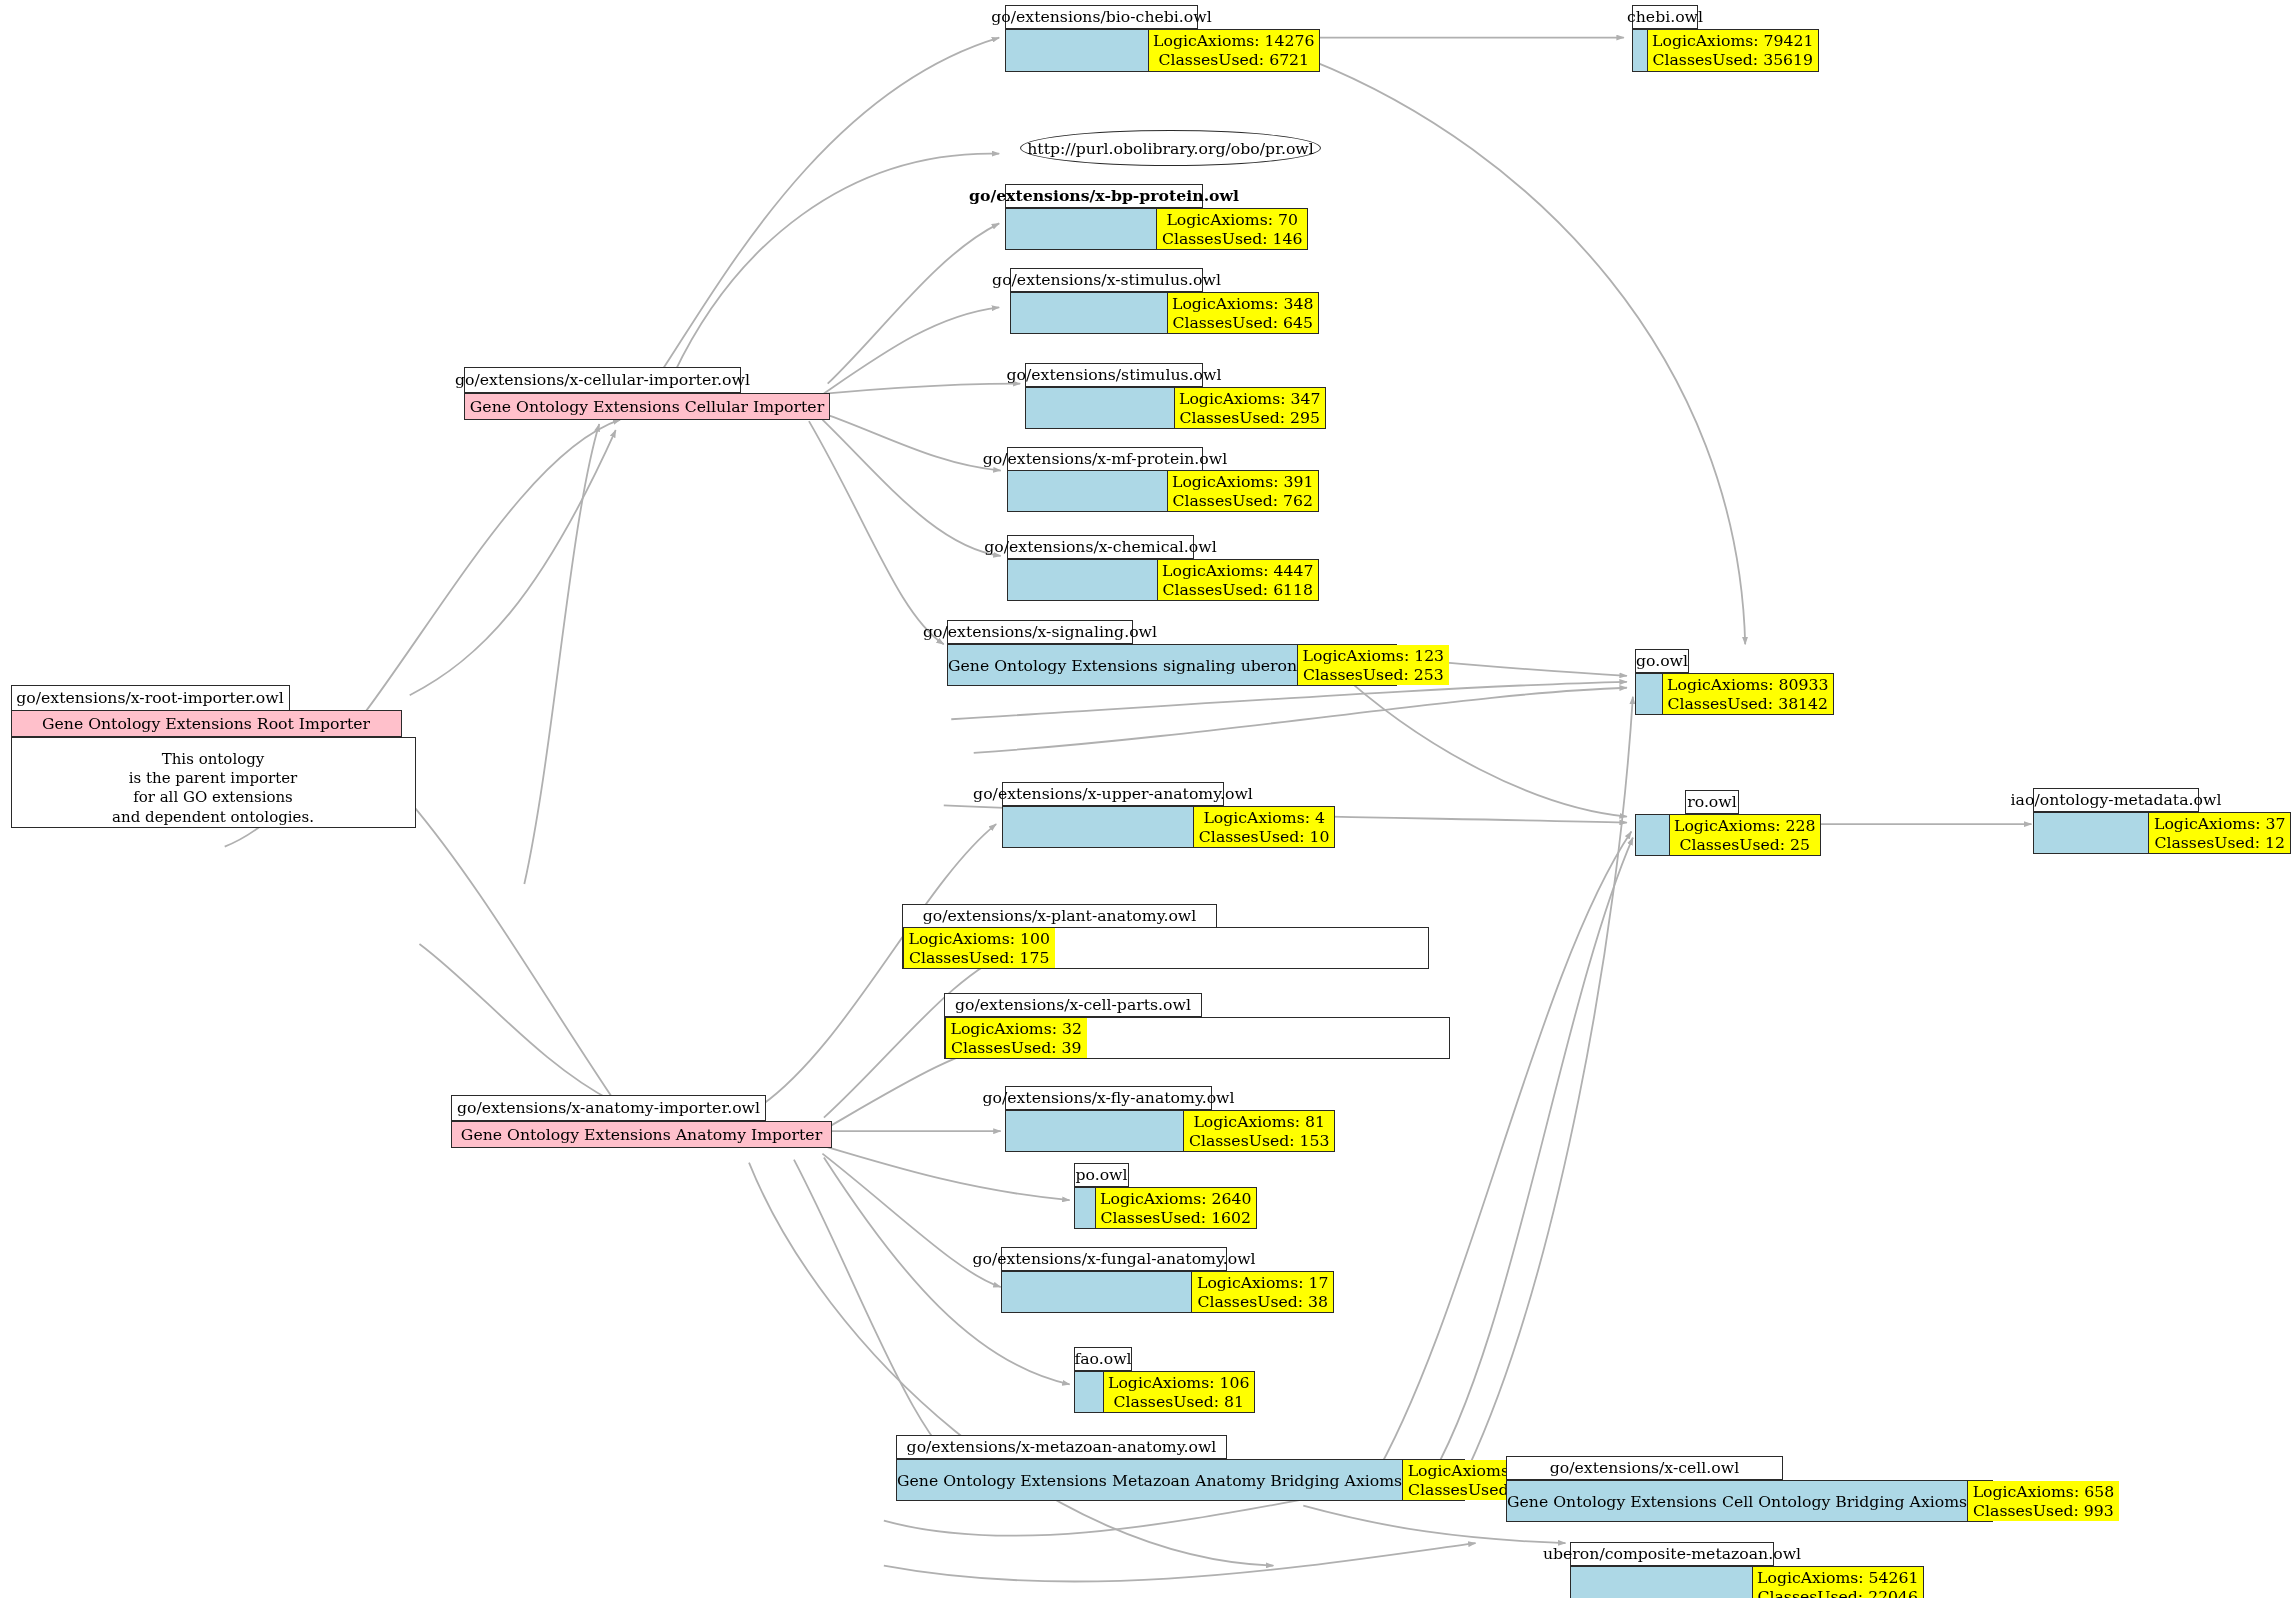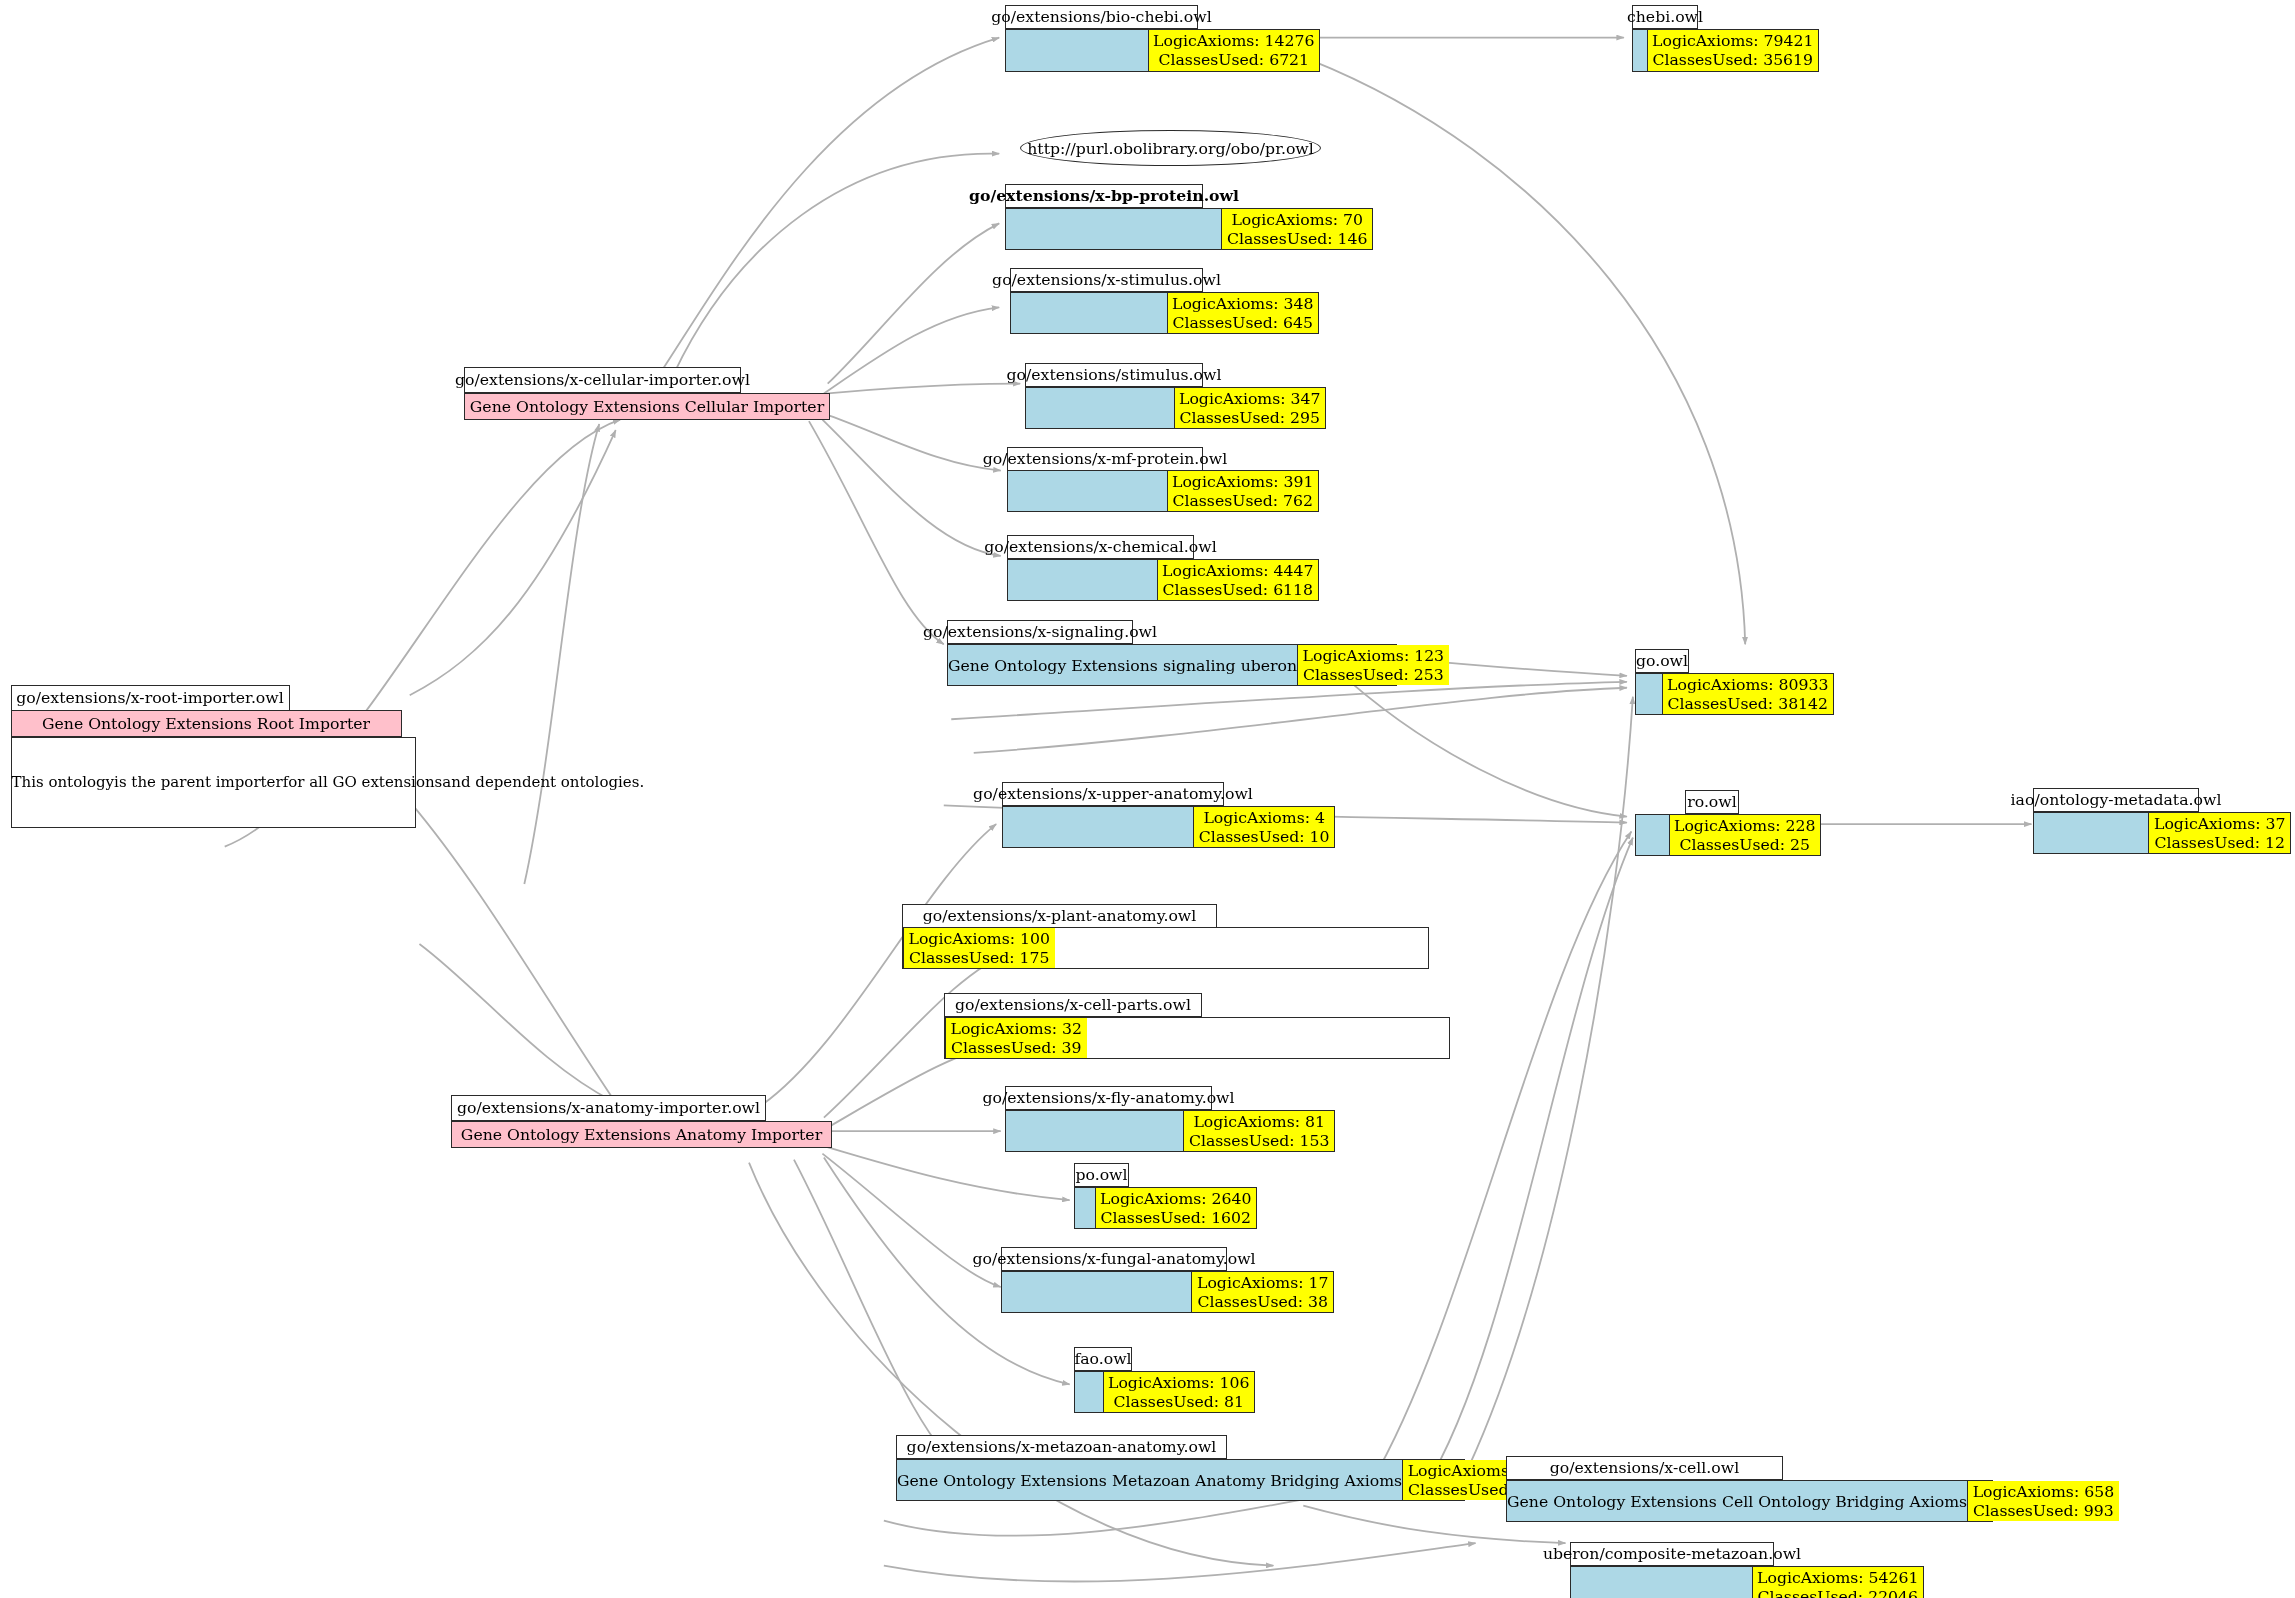--- a/index.html
+++ b/index.html
@@ -13,22 +13,22 @@
           white-space:nowrap;font-size:15.7px;color:#000;line-height:1;}
   
   .nbody{position:absolute;display:flex;border:1.5px solid #2a2a2a;box-sizing:border-box;}
   .nfill{background:#add8e6;display:flex;align-items:center;justify-content:center;
          white-space:nowrap;font-size:15.7px;color:#000;box-sizing:border-box;}
   .nfill.pink{background:#ffc0cb;}
   .nstats{background:#ffff00;border-left:1.5px solid #2a2a2a;box-sizing:border-box;
           display:flex;flex-direction:column;align-items:center;justify-content:center;
           white-space:nowrap;font-size:15.7px;color:#000;padding:0 4.5px;line-height:1.22;}
   .ndesc{position:absolute;background:#ffffff;border:1.5px solid #2a2a2a;box-sizing:border-box;
-         display:flex;flex-direction:row;align-items:center;justify-content:flex-start;
-         white-space:nowrap;font-size:15px;color:#000;line-height:1.28;padding-top:1px;}
+         display:flex;flex-direction:column;align-items:center;justify-content:flex-start;
+         white-space:nowrap;font-size:15px;color:#000;line-height:1.28;padding-top:12px;}
   .ellipse-node{position:absolute;border:1.5px solid #2a2a2a;border-radius:50%;
          background:#ffffff;display:flex;align-items:center;justify-content:center;
          white-space:nowrap;font-size:15.7px;color:#000;box-sizing:border-box;}
 </style>
 </head>
 <body>
 
 <div id="canvas">
 
   <svg id="edges" viewBox="0 0 3064 2133">
@@ -141,21 +141,21 @@
       </div>
     </div>
   </div>
 
   <div class="ellipse-node" style="left:1020px;top:130px;width:301px;height:36px;">
     <span>http://purl.obolibrary.org/obo/pr.owl</span>
   </div>
 
   <div class="node">
     <div class="ntitle" style="left:1005px;top:184px;width:198px;height:24px;font-weight:bold;">go/extensions/x-bp-protein.owl</div>
-    <div class="nbody" style="left:1005px;top:208px;width:368px;height:42px;">
+    <div class="nbody" style="left:1005px;top:208px;width:303px;height:42px;">
       <div class="nfill" style="flex:1;"></div>
       <div class="nstats">
         <span>LogicAxioms: 70</span>
         <span>ClassesUsed: 146</span>
       </div>
     </div>
   </div>
 
   <div class="node">
     <div class="ntitle" style="left:1010px;top:268px;width:193px;height:24px;">go/extensions/x-stimulus.owl</div>

